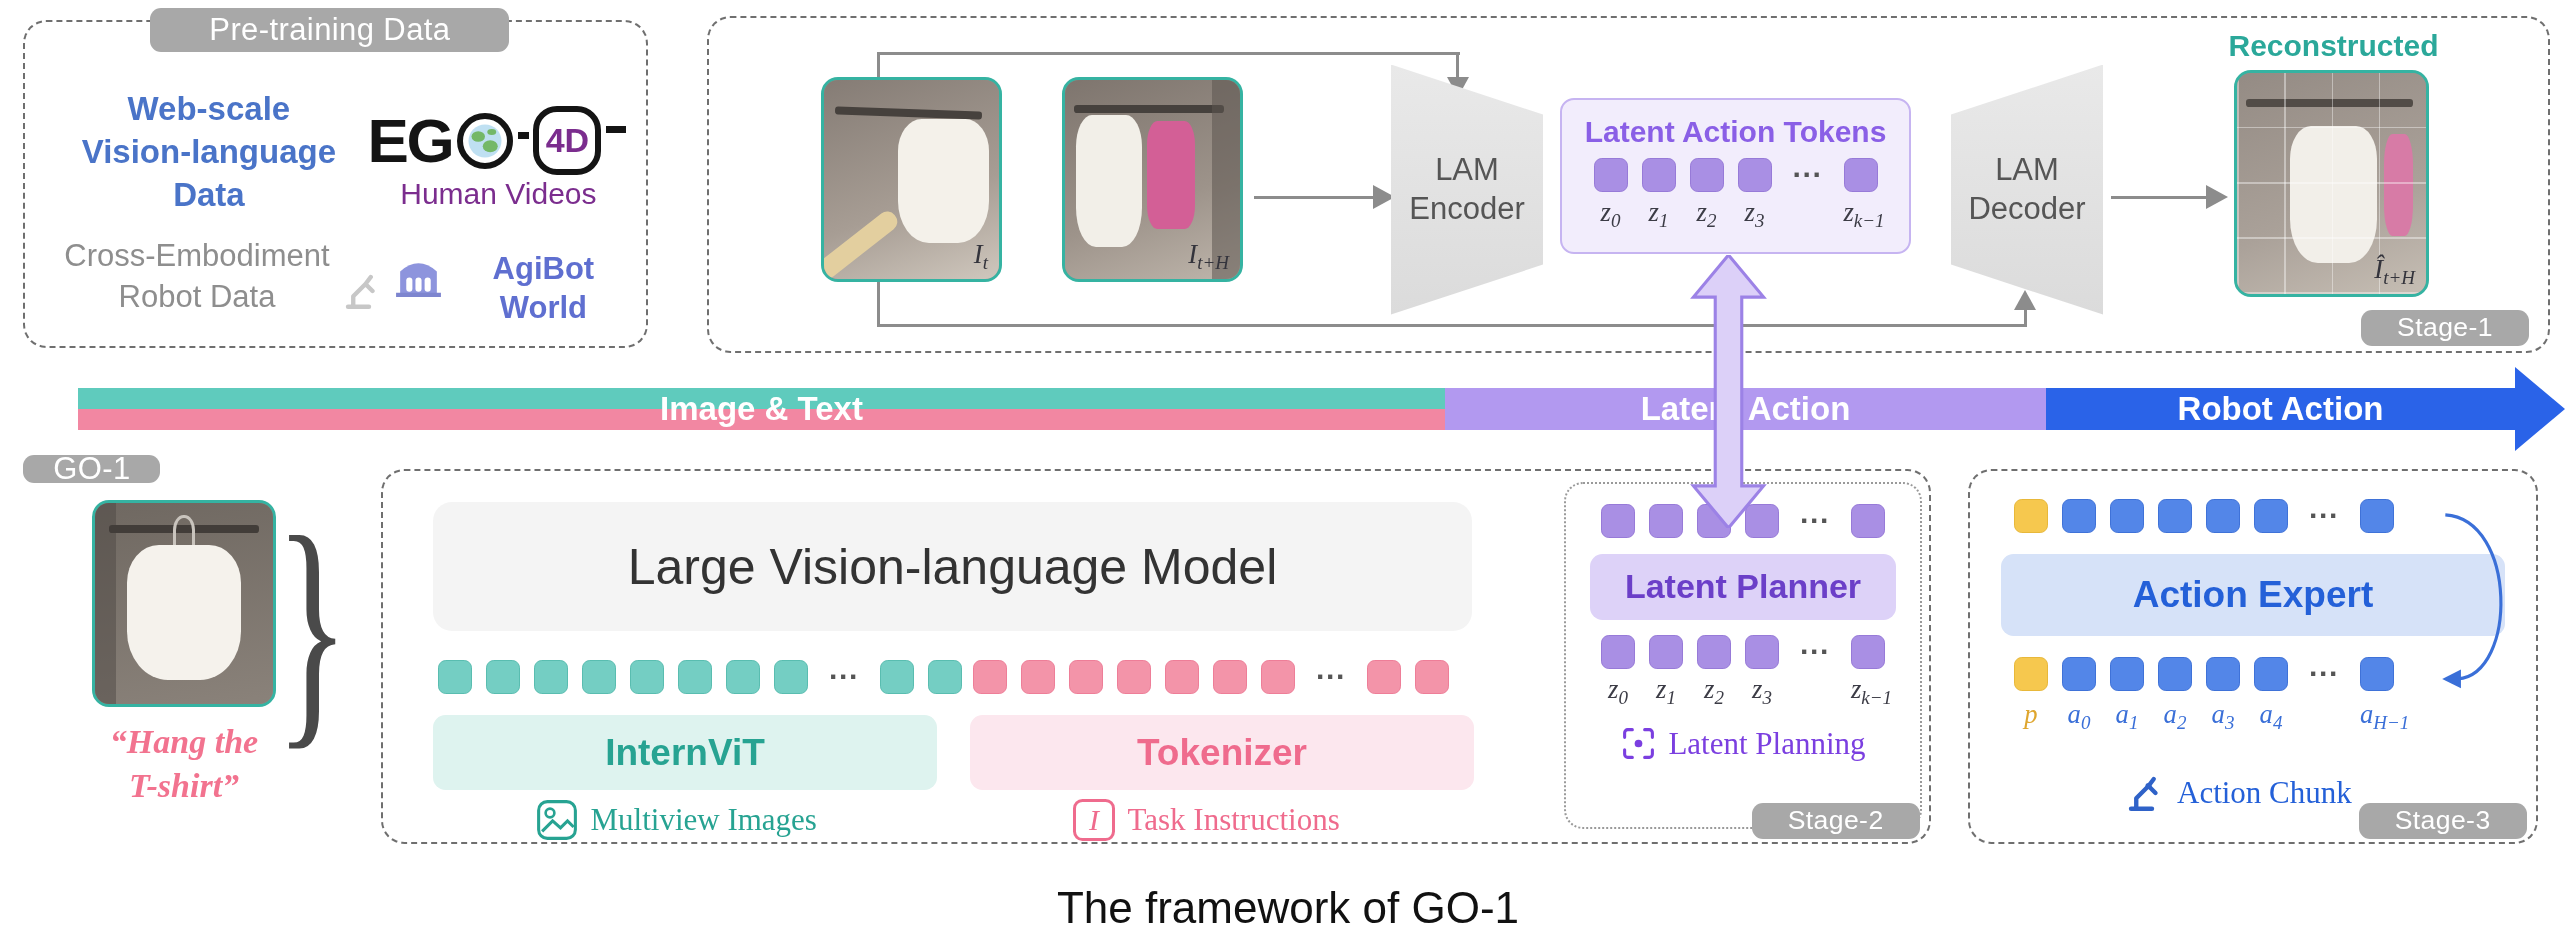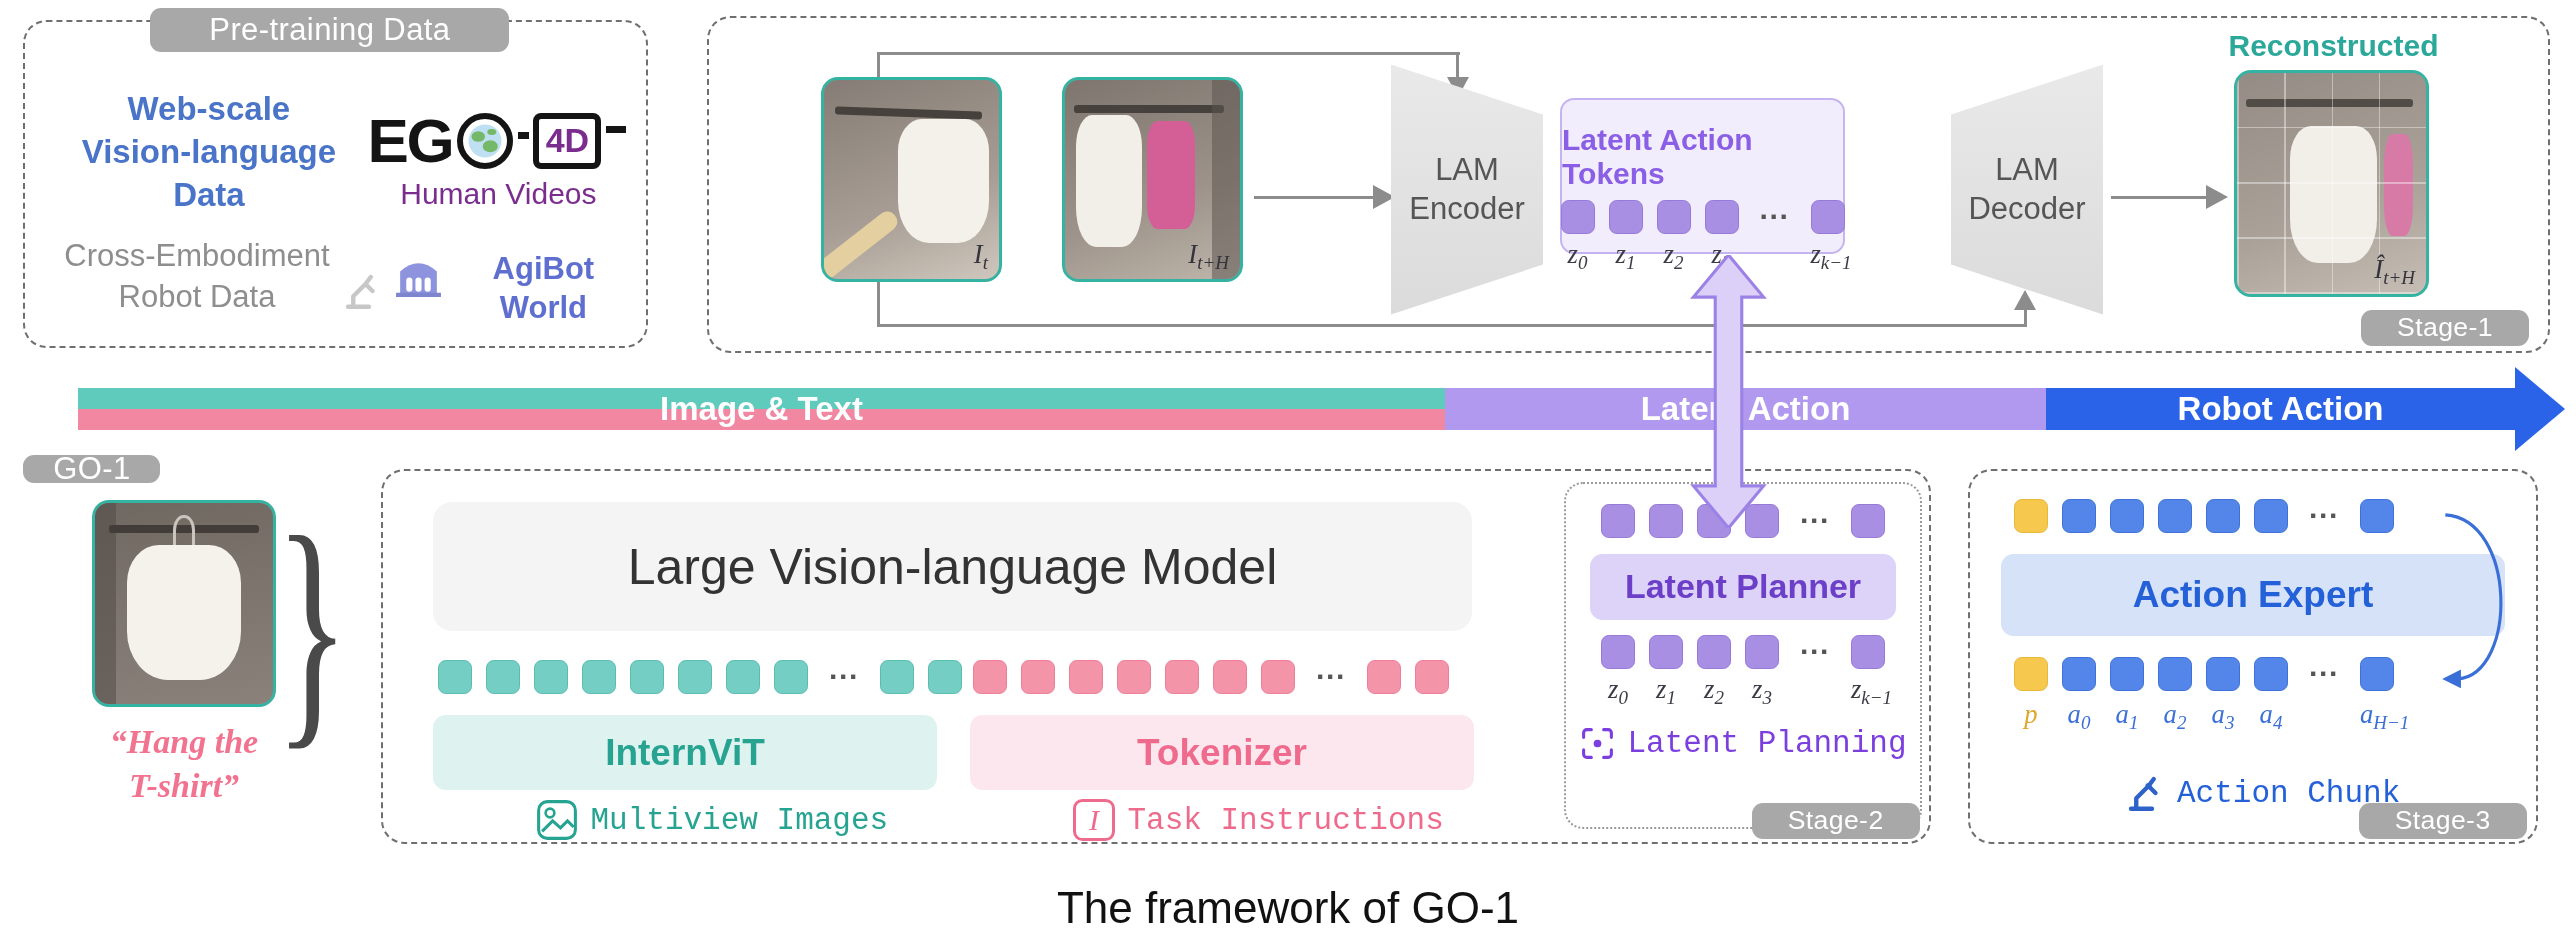--- a/index.html
+++ b/index.html
@@ -24,21 +24,21 @@
   .lab-gap{width:44px;flex:0 0 auto}
   .lab-yellow{color:#dfa62e}
   .lab-blue{color:#3a6fd8}
   .photo{position:absolute;border:3.9px solid #35b3a2;border-radius:17px;overflow:hidden;background:#9a9089}
   .photo .shape{position:absolute}
   .img-label{position:absolute;right:11px;bottom:4.7px;font-family:"Liberation Serif",serif;font-style:italic;font-size:26.6px;color:#34343c}
   .img-label sub{font-size:19px}
   .trap{position:absolute;background:linear-gradient(to bottom,#e9e9e9,#dbdbdb);display:flex;align-items:center;justify-content:center;text-align:center;color:#555;font-size:31px;line-height:1.25}
   .line{position:absolute;background:#8c8c8c}
   .ah{position:absolute;width:0;height:0}
-  .serif-label{font-family:Liberation Mono, monospace;font-size:31px}
+  .serif-label{font-family:Liberation Serif, serif;font-size:31px}
   .box-label{display:flex;align-items:center;justify-content:center;position:absolute;border-radius:12.5px;font-weight:bold}
   .bar-seg{display:flex;align-items:center;justify-content:center;color:#fff;font-weight:bold;font-size:33px;height:100%}
 </style>
 </head>
 <body>
 
 <div class="canvas">
 
   <div class="dashed-box" style="left:23.4px;top:20.3px;width:625px;height:328px">
     <div class="pill" style="left:125px;top:-14px;width:359px;height:44px;font-size:31px">Pre-training Data</div>
@@ -51,21 +51,21 @@
       <span style="font-size:62px;font-weight:900;color:#141414;letter-spacing:-2.3px">EG</span>
       <span style="width:56px;height:56px;border:6.2px solid #141414;border-radius:50%;display:flex;align-items:center;justify-content:center">
         <svg width="36" height="36" viewBox="0 0 48 48">
           <circle cx="24" cy="24" r="22" fill="#bfe0f2"></circle>
           <ellipse cx="15" cy="18" rx="9" ry="7" fill="#74b868"></ellipse>
           <ellipse cx="31" cy="31" rx="10" ry="8" fill="#74b868"></ellipse>
           <ellipse cx="33" cy="12" rx="6" ry="4" fill="#74b868"></ellipse>
         </svg>
       </span>
       <span style="width:11px;height:7px;background:#141414;margin-top:-11px"></span>
-      <span style="height:56px;border:6.2px solid #141414;border-radius:8px;padding:0 6.2px;display:flex;align-items:center;justify-content:center">
+      <span style="height:69px;border:6.2px solid #141414;border-radius:24px;padding:0 6.2px;display:flex;align-items:center;justify-content:center">
         <span style="font-size:34px;font-weight:800;color:#7b2d8e">4D</span>
       </span>
       <span style="width:20.3px;height:7px;background:#141414;margin-top:-23.4px"></span>
     </div>
 
     <div class="abs" style="left:344px;top:155px;width:258px;text-align:center;font-size:30px;font-weight:normal;color:#7b2d8e">Human Videos</div>
 
     <div class="abs ml" style="left:15.6px;top:214px;width:312px;font-size:31px;color:#8e8e8e;text-align:center;line-height:1.3">Cross-Embodiment
 Robot Data</div>
     <svg class="abs" style="left:316px;top:248px;opacity:.55" width="42" height="42" viewBox="0 0 48 48">
@@ -111,21 +111,21 @@
       <div class="shape" style="right:0;top:0;width:16%;height:100%;background:#5d5651;opacity:.55"></div>
       <span class="img-label"><i>I</i><sub>t+H</sub></span>
     </div>
 
     <div class="line" style="left:545px;top:178px;width:125px;height:3.1px"></div>
     <div class="ah" style="left:664px;top:167px;border-top:12.5px solid transparent;border-bottom:12.5px solid transparent;border-left:22px solid #8c8c8c"></div>
 
     <div class="trap ml" style="left:682px;top:47px;width:152px;height:250px;clip-path:polygon(0 0,100% 20%,100% 80%,0 100%)">LAM
 Encoder</div>
 
-    <div class="abs" style="left:851px;top:80px;width:285px;height:156px;background:#f2edfc;border:2.3px solid #c6b4f1;border-radius:14px;display:flex;flex-direction:column;align-items:center;padding-top:23px">
+    <div class="abs" style="left:851px;top:80px;width:351px;height:156px;background:#f2edfc;border:2.3px solid #c6b4f1;border-radius:14px;display:flex;flex-direction:column;align-items:center;padding-top:15px">
       <div style="font-size:30px;font-weight:bold;color:#8a5fe6">Latent Action Tokens</div>
       <div class="tok-row" style="margin-top:9.4px">
           <div class="tok tok-purple"></div>
           <div class="tok tok-purple"></div>
           <div class="tok tok-purple"></div>
           <div class="tok tok-purple"></div>
           <span class="tok-dots">···</span>
           <div class="tok tok-purple"></div>
         </div>
       <div class="lab-row" style="margin-top:4.7px">

